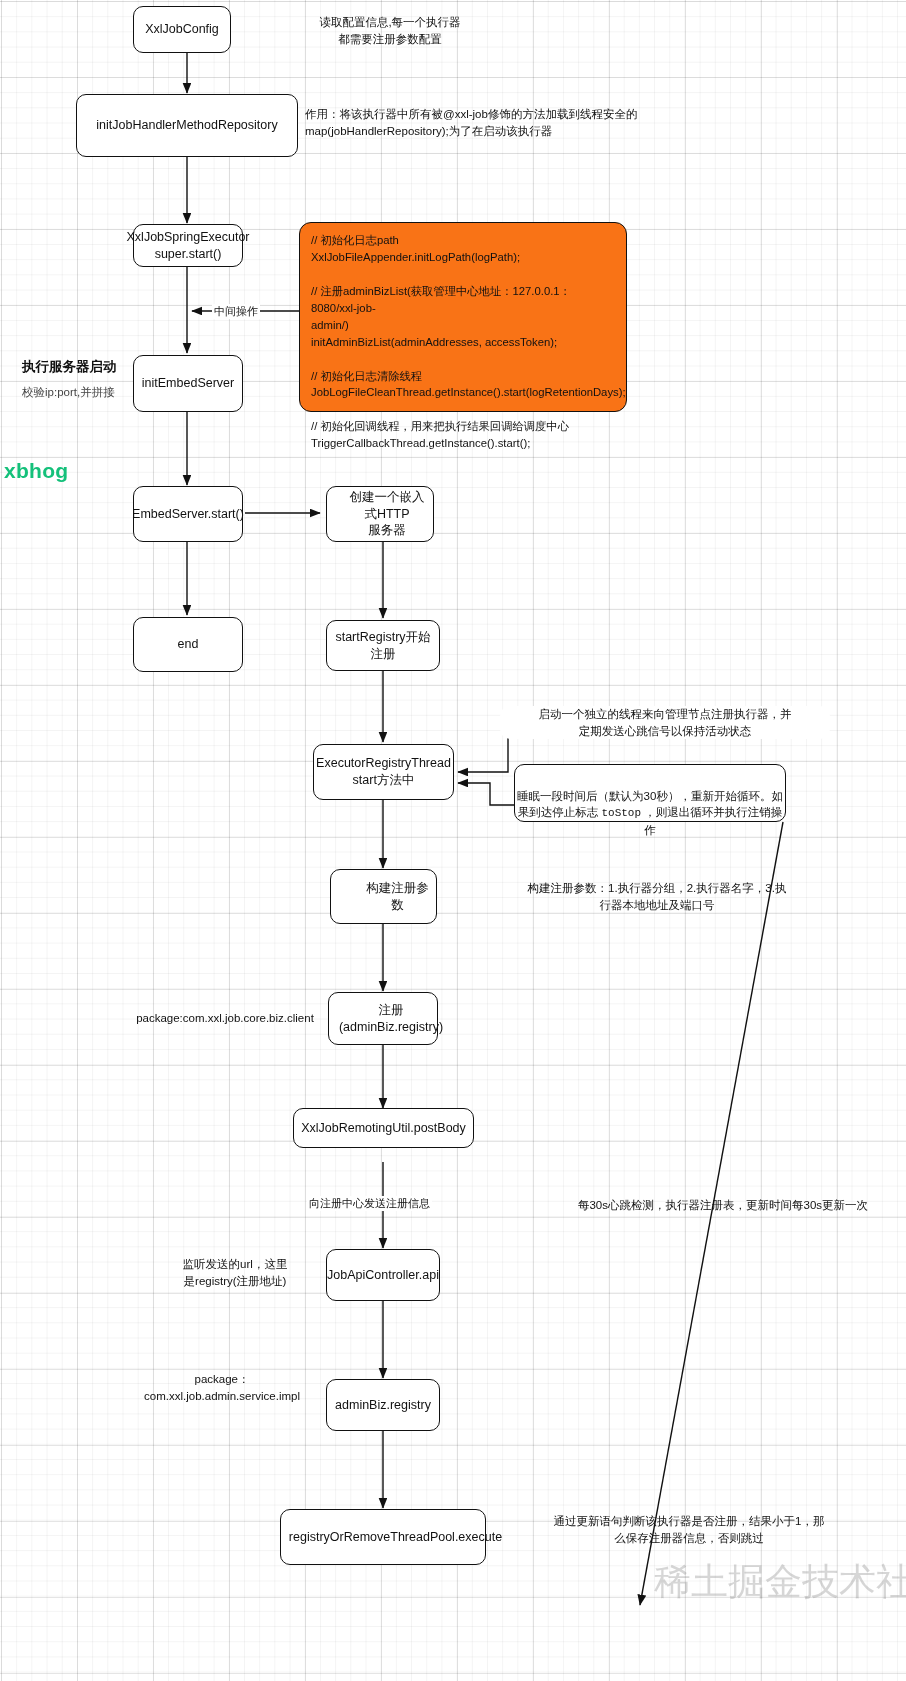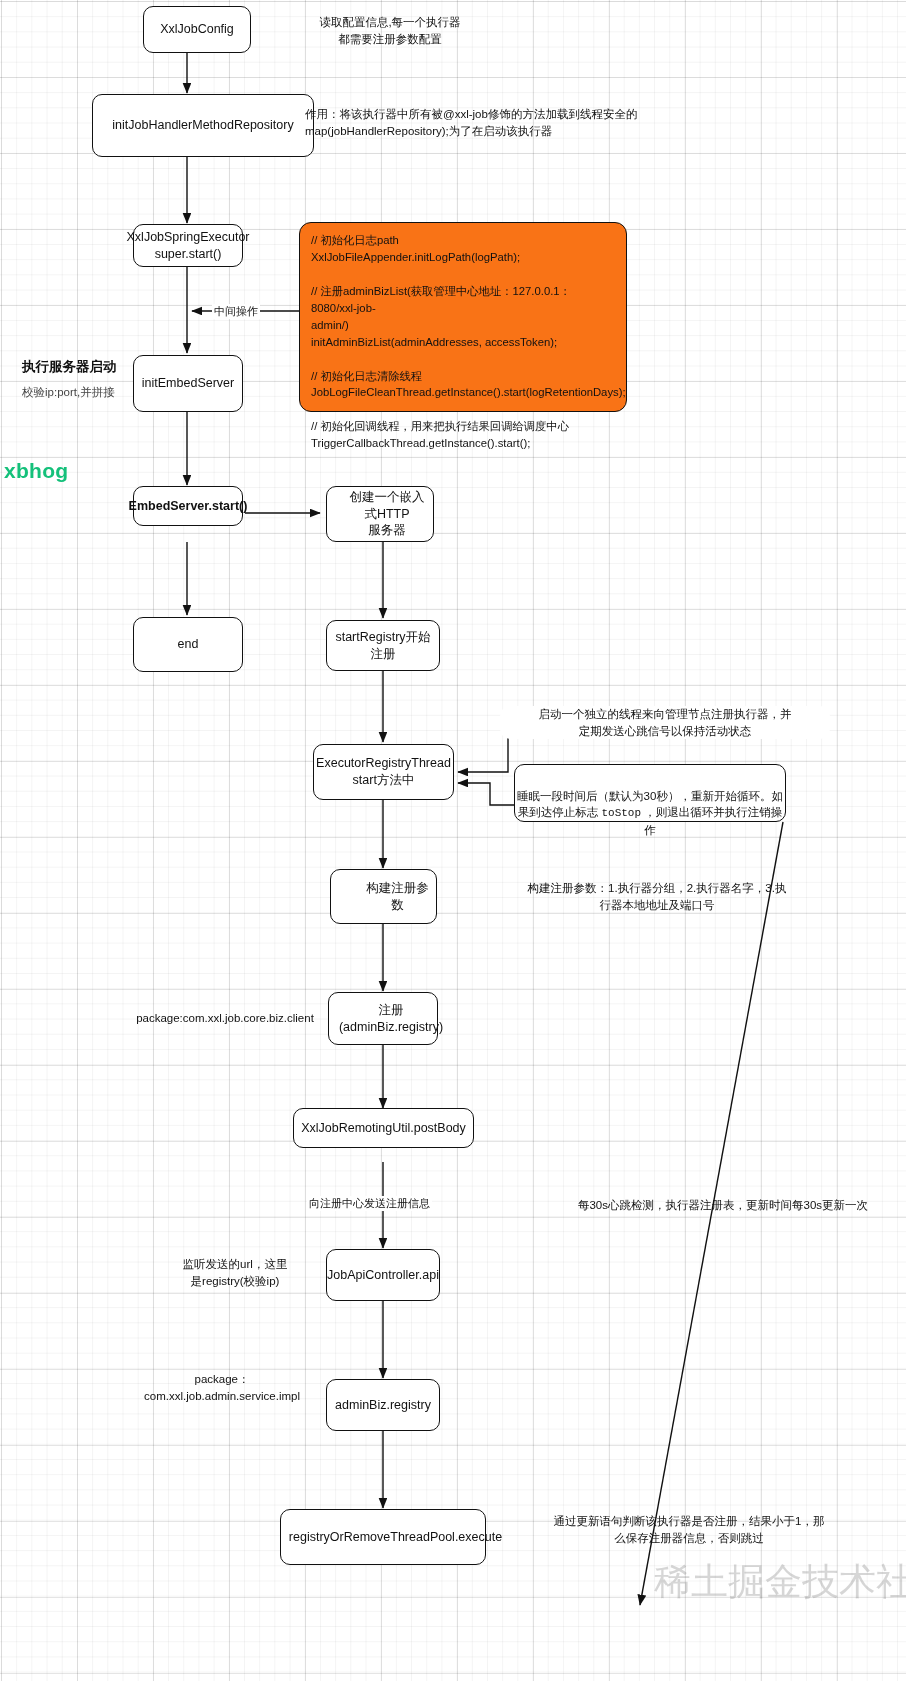--- a/index.html
+++ b/index.html
@@ -149,30 +149,30 @@
     <line x1="383" y1="1162" x2="383" y2="1248" marker-end="url(#arrow)"></line>
 
     <line x1="383" y1="1301" x2="383" y2="1378" marker-end="url(#arrow)"></line>
 
     <line x1="383" y1="1431" x2="383" y2="1508" marker-end="url(#arrow)"></line>
 
     <line x1="783" y1="822" x2="640" y2="1605" marker-end="url(#arrow)"></line>
   </g>
 </svg>
 
-<div class="node" style="left:133px;top:6px;width:108px;height:47px;margin-left:10px;">XxlJobConfig</div>
-
-<div class="node" style="left:92px;top:94px;width:222px;height:63px;">initJobHandlerMethodRepository</div>
+<div class="node" style="left:133px;top:6px;width:98px;height:47px;">XxlJobConfig</div>
+
+<div class="node" style="left:76px;top:94px;width:222px;height:63px;">initJobHandlerMethodRepository</div>
 
 <div class="node" style="left:133px;top:224px;width:110px;height:43px;">XxlJobSpringExecutor
 super.start()</div>
 
 <div class="node" style="left:133px;top:355px;width:110px;height:57px;">initEmbedServer</div>
 
-<div class="node" style="left:133px;top:486px;width:110px;height:40px;font-weight:bold;">EmbedServer.start()</div>
+<div class="node" style="left:133px;top:486px;width:110px;height:56px;">EmbedServer.start()</div>
 
 <div class="node" style="left:133px;top:617px;width:110px;height:55px;">end</div>
 
 <div class="node" style="left:326px;top:486px;width:108px;height:56px;padding-left:18px;">创建一个嵌入式HTTP
 服务器</div>
 
 <div class="node" style="left:326px;top:620px;width:114px;height:51px;">startRegistry开始注册</div>
 
 <div class="node" style="left:313px;top:744px;width:141px;height:56px;">ExecutorRegistryThread
 start方法中</div>
@@ -226,21 +226,21 @@
 <div class="note" style="left:447px;top:880px;width:420px;">构建注册参数：1.执行器分组，2.执行器名字，3.执
 行器本地地址及端口号</div>
 
 <div class="note" style="left:105px;top:1010px;width:240px;">package:com.xxl.job.core.biz.client</div>
 
 <div class="note" style="left:540px;top:1197px;width:366px;">每30s心跳检测，执行器注册表，更新时间每30s更新一次</div>
 
 <div class="edge-label" style="left:307px;top:1196px;">向注册中心发送注册信息</div>
 
 <div class="note" style="left:145px;top:1256px;width:180px;">监听发送的url，这里
-是registry(校验ip)</div>
+是registry(注册地址)</div>
 
 <div class="note" style="left:115px;top:1371px;width:214px;">package：
 com.xxl.job.admin.service.impl</div>
 
 <div class="note" style="left:489px;top:1513px;width:400px;">通过更新语句判断该执行器是否注册，结果小于1，那
 么保存注册器信息，否则跳过</div>
 
 <div class="watermark" style="left:654px;top:1525px;">稀土掘金技术社区</div>
 
 </body></html>

